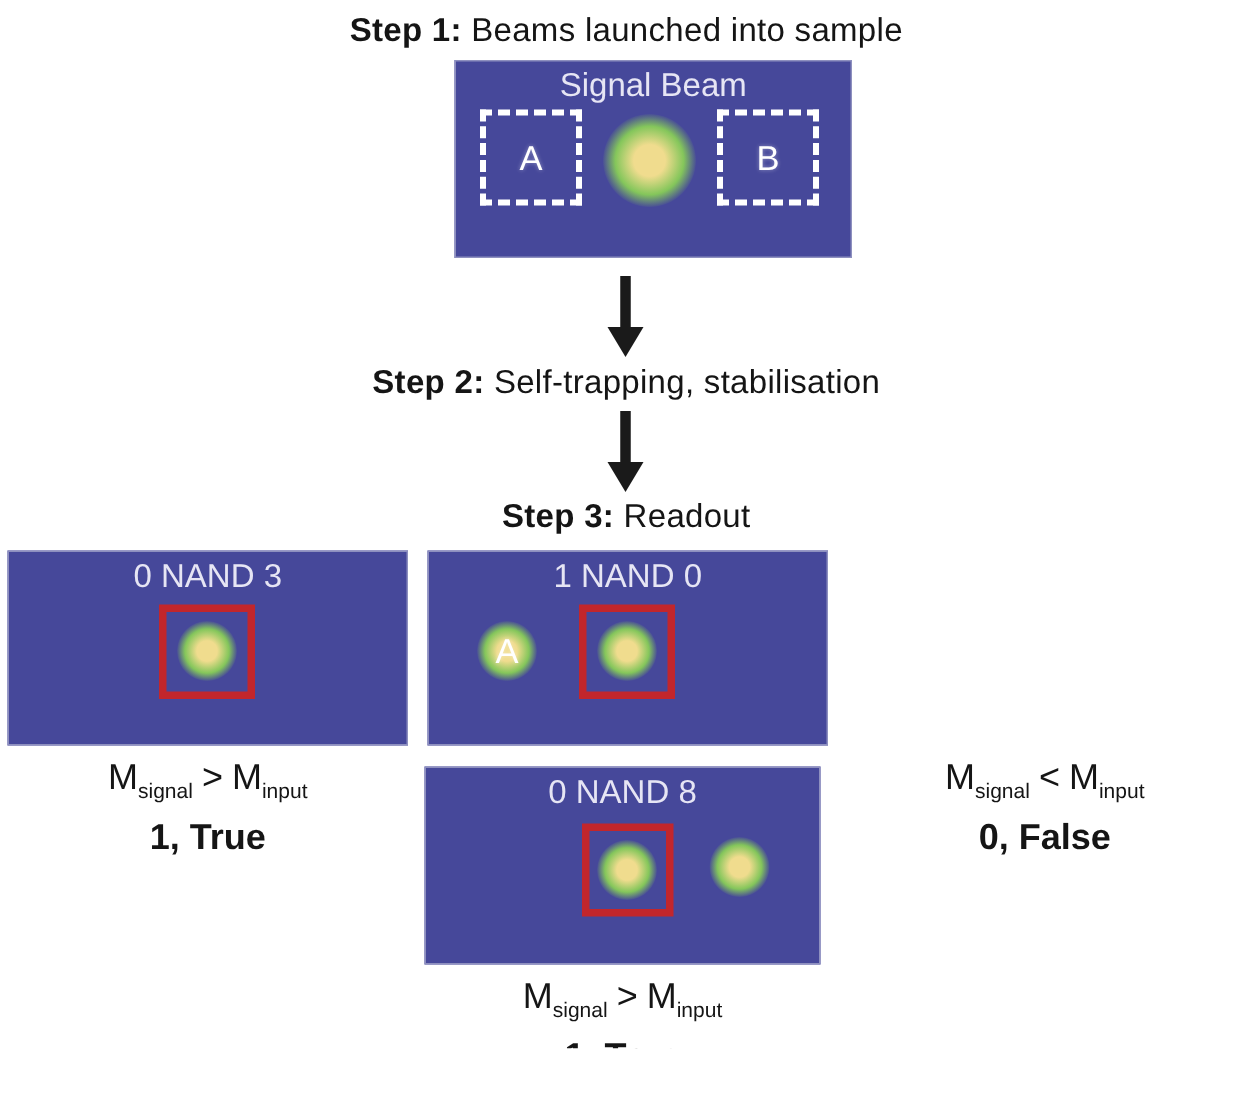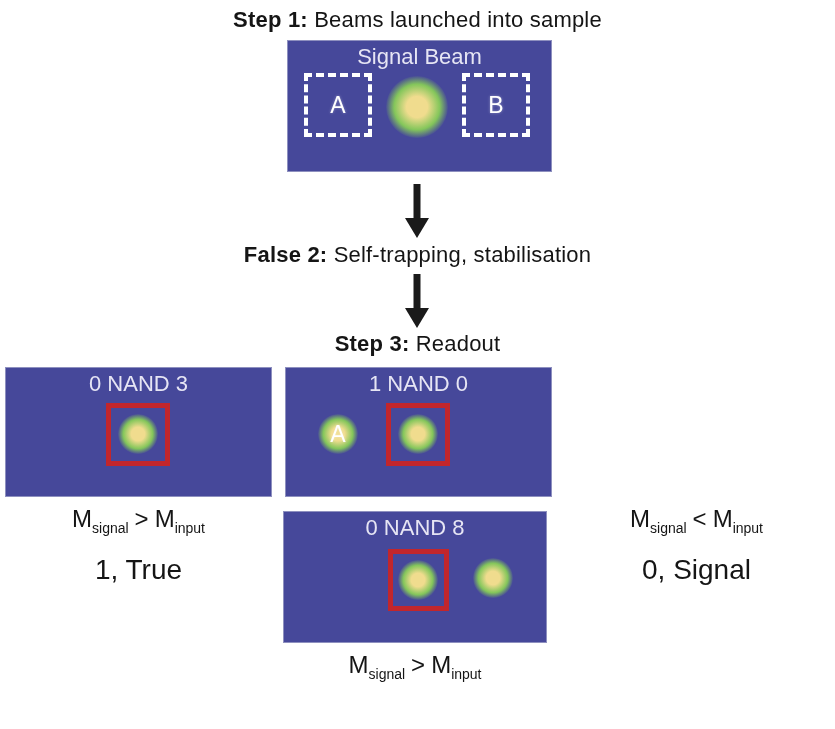--- a/index.html
+++ b/index.html
@@ -53,46 +53,46 @@
     color:#ffffff;font-size:23px;line-height:1;
     text-shadow:0 0 3px rgba(255,255,255,0.4);
   }
   .arrow{position:absolute;width:30px;height:54px;}
   .caption{
     position:absolute;text-align:center;color:var(--text-color,#151515);
   }
   .caption .formula{font-size:24px;line-height:28px;}
   .caption .formula sub{font-size:14px;}
   .caption .formula .op{margin:0 6px;}
-  .caption .result{font-size:28px;font-weight:normal;line-height:30px;margin-top:13px;}
+  .caption .result{font-size:24px;font-weight:bold;line-height:30px;margin-top:3px;}
 </style>
 </head>
 <body>
 
 <div id="canvas">
 
   <div class="step-title" style="top:7px;"><b>Step 1:</b> <span>Beams launched into sample</span></div>
 
-  <div class="panel" style="left:287px;top:40px;width:265px;height:132px;">
+  <div class="panel" style="left:303px;top:40px;width:265px;height:132px;">
     <div class="panel-title">Signal Beam</div>
     <div class="dashed-box" style="left:16px;top:32px;width:68px;height:64px;">
       <span class="beam-label">A</span>
     </div>
     <div class="beam beam-large" style="left:98px;top:35px;"></div>
     <div class="dashed-box" style="left:174px;top:32px;width:68px;height:64px;">
       <span class="beam-label">B</span>
     </div>
   </div>
 
   <svg class="arrow" style="left:402px;top:184px;" viewBox="0 0 30 54">
     <rect x="11.5" y="0" width="7" height="36" fill="#1a1a1a"></rect>
     <polygon points="3,34 27,34 15,54" fill="#1a1a1a"></polygon>
   </svg>
 
-  <div class="step-title" style="top:242px;"><b>False 2:</b> <span>Self-trapping, stabilisation</span></div>
+  <div class="step-title" style="top:242px;"><b>Step 2:</b> <span>Self-trapping, stabilisation</span></div>
 
   <svg class="arrow" style="left:402px;top:274px;" viewBox="0 0 30 54">
     <rect x="11.5" y="0" width="7" height="36" fill="#1a1a1a"></rect>
     <polygon points="3,34 27,34 15,54" fill="#1a1a1a"></polygon>
   </svg>
 
   <div class="step-title" style="top:331px;"><b>Step 3:</b> <span>Readout</span></div>
 
   <div class="panel" style="left:5px;top:367px;width:267px;height:130px;">
     <div class="panel-title">0 NAND 3</div>
@@ -110,21 +110,21 @@
   </div>
 
 
   <div class="caption" style="left:5px;top:505px;width:267px;">
     <div class="formula"><span>M</span><sub>signal</sub><span class="op">&gt;</span><span>M</span><sub>input</sub></div>
     <div class="result">1, True</div>
   </div>
 
   <div class="caption" style="left:563px;top:505px;width:267px;">
     <div class="formula"><span>M</span><sub>signal</sub><span class="op">&lt;</span><span>M</span><sub>input</sub></div>
-    <div class="result">0, Signal</div>
+    <div class="result">0, False</div>
   </div>
 
   <div class="panel" style="left:283px;top:511px;width:264px;height:132px;">
     <div class="panel-title">0 NAND 8</div>
     <div class="red-box" style="left:104px;top:37px;width:61px;height:62px;"></div>
     <div class="beam beam-small" style="left:114px;top:48px;"></div>
     <div class="beam beam-small" style="left:189px;top:46px;"></div>
   </div>
 
   <div class="caption" style="left:283px;top:651px;width:264px;">

